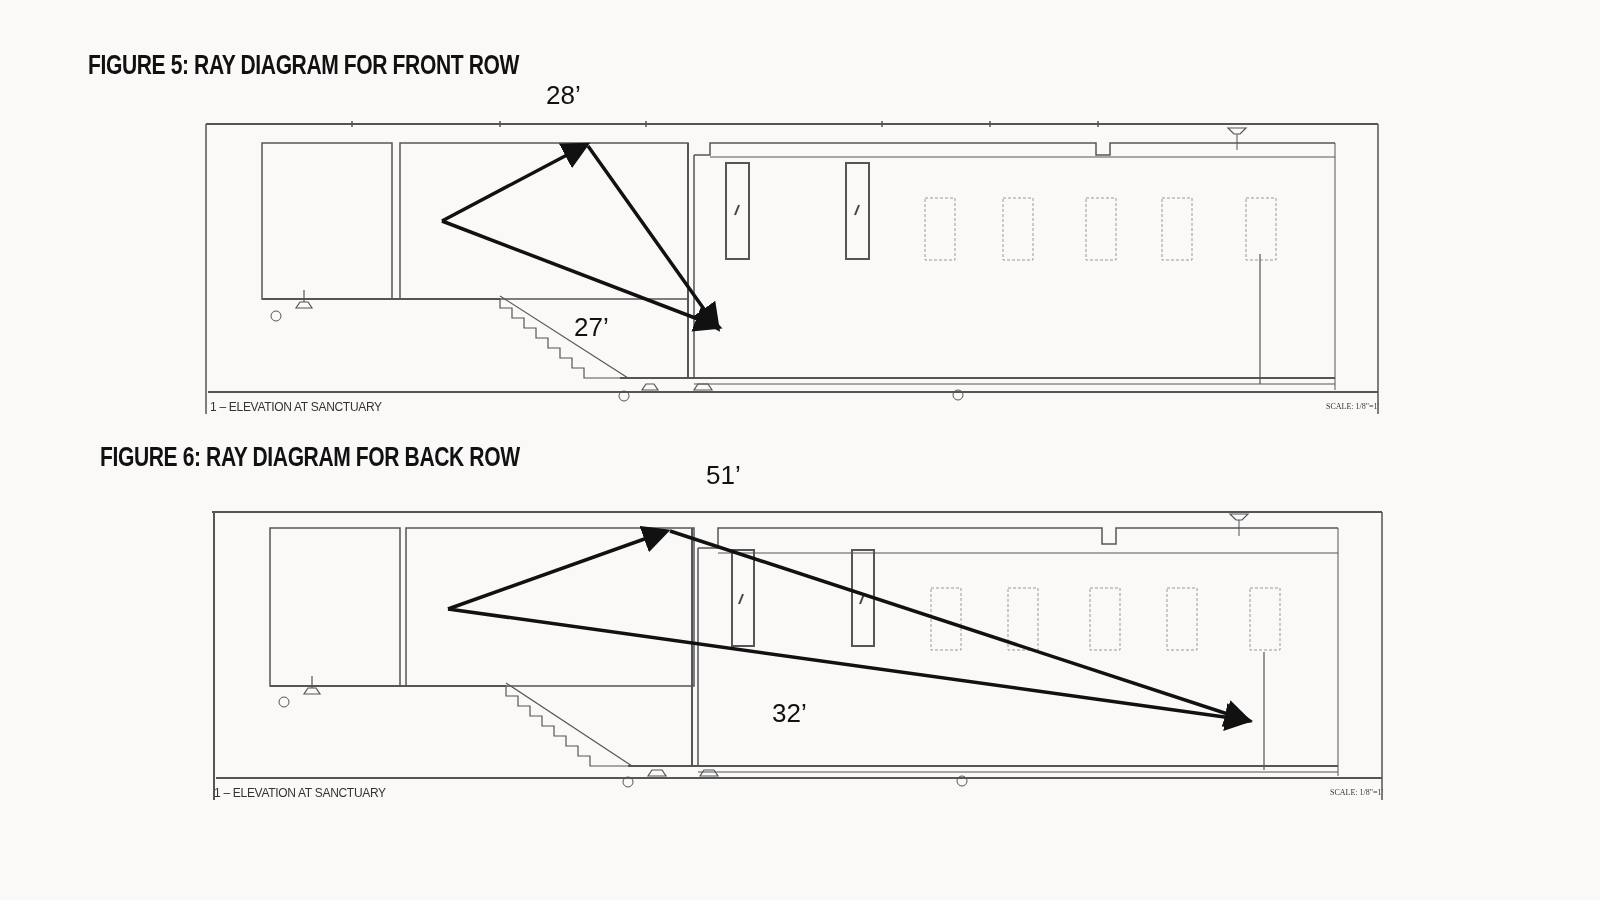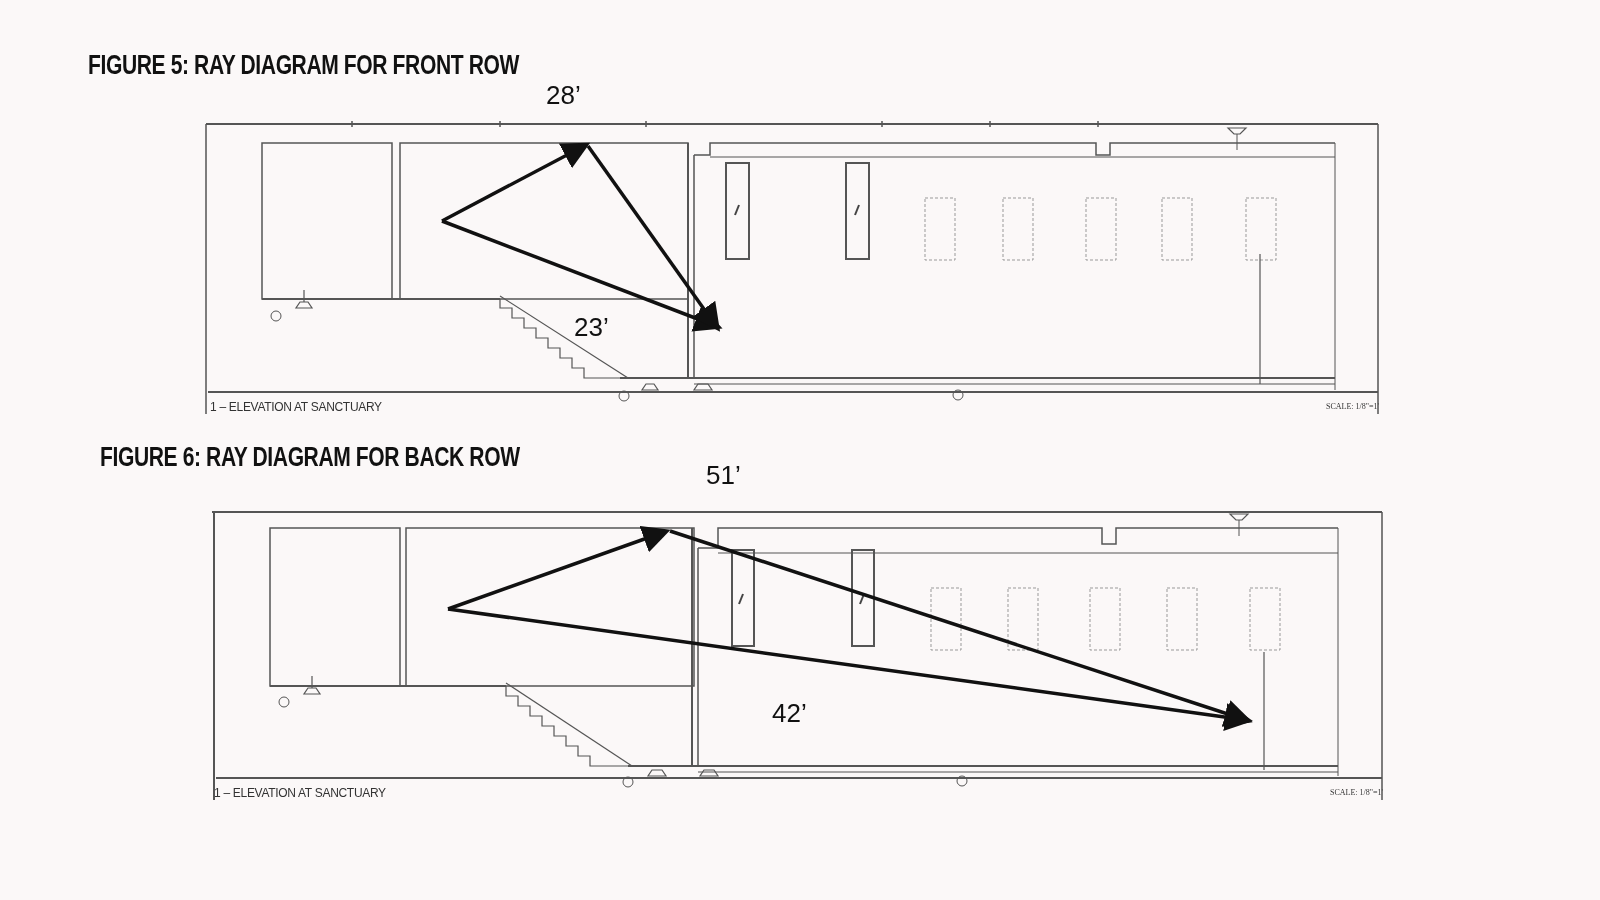--- a/index.html
+++ b/index.html
@@ -8,27 +8,27 @@
   .dim { position:absolute; font-family:Liberation Sans, sans-serif; font-size:26px; color:#111; }
   .caption { position:absolute; font-family:Liberation Sans, sans-serif; font-size:12px; color:#333; letter-spacing:-0.3px; }
   .scale { position:absolute; font-family:"Liberation Serif", serif; font-size:8px; color:#333; }
   svg { position:absolute; left:0; top:0; }
 </style>
 </head>
 <body>
 
 <div class="fig-title" style="left:88px; top:50px;">FIGURE 5: RAY DIAGRAM FOR FRONT ROW</div>
 <div class="dim" style="left:546px; top:80px;">28’</div>
-<div class="dim" style="left:574px; top:312px;">23’</div>
+<div class="dim" style="left:574px; top:312px;">27’</div>
 <div class="caption" style="left:210px; top:400px;">1 – ELEVATION AT SANCTUARY</div>
 <div class="scale" style="left:1326px; top:402px;">SCALE: 1/8"=1'</div>
 
 <div class="fig-title" style="left:100px; top:442px;">FIGURE 6: RAY DIAGRAM FOR BACK ROW</div>
 <div class="dim" style="left:706px; top:460px;">51’</div>
-<div class="dim" style="left:772px; top:698px;">42’</div>
+<div class="dim" style="left:772px; top:698px;">32’</div>
 <div class="caption" style="left:214px; top:786px;">1 – ELEVATION AT SANCTUARY</div>
 <div class="scale" style="left:1330px; top:788px;">SCALE: 1/8"=1'</div>
 
 <svg width="1600" height="900">
   <defs>
     <marker id="ah" markerWidth="8" markerHeight="8" refX="6" refY="4" orient="auto" markerUnits="strokeWidth">
       <path d="M0,0 L8,4 L0,8 z" fill="#111"></path>
     </marker>
     <g id="window-dashed">
       <rect width="30" height="62" fill="none" stroke="#999" stroke-dasharray="3,2" stroke-width="1"></rect>

